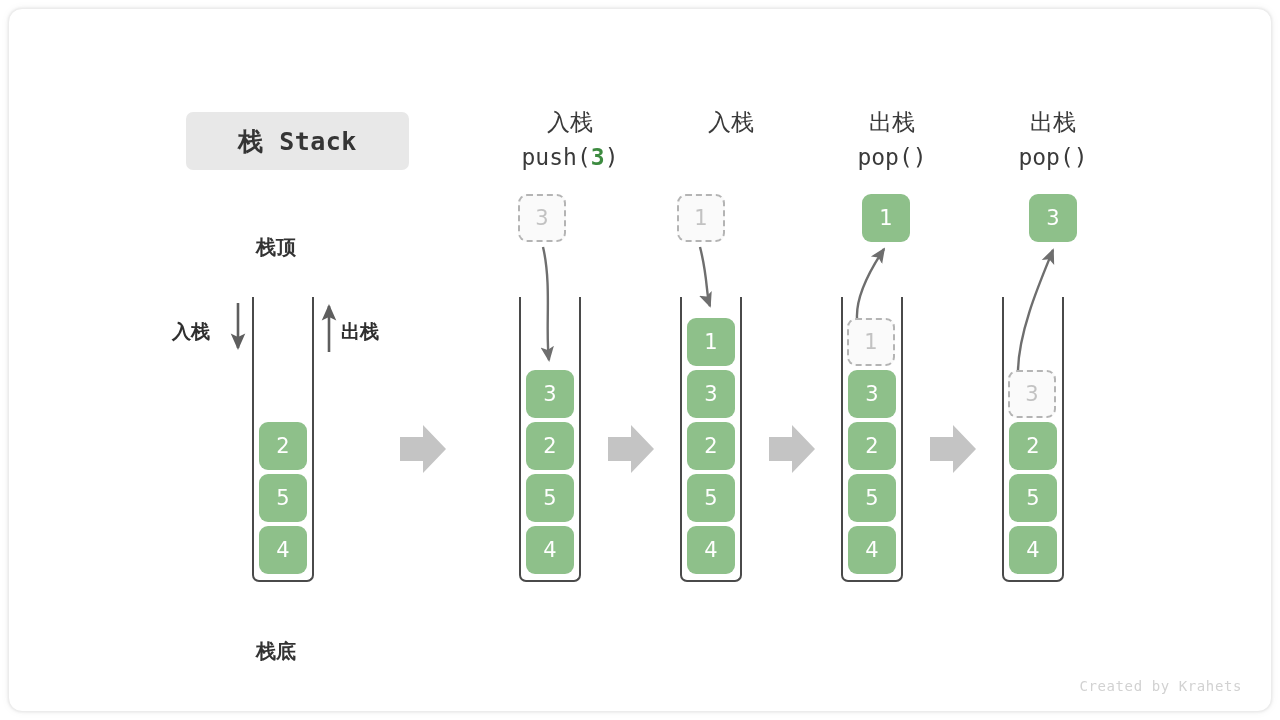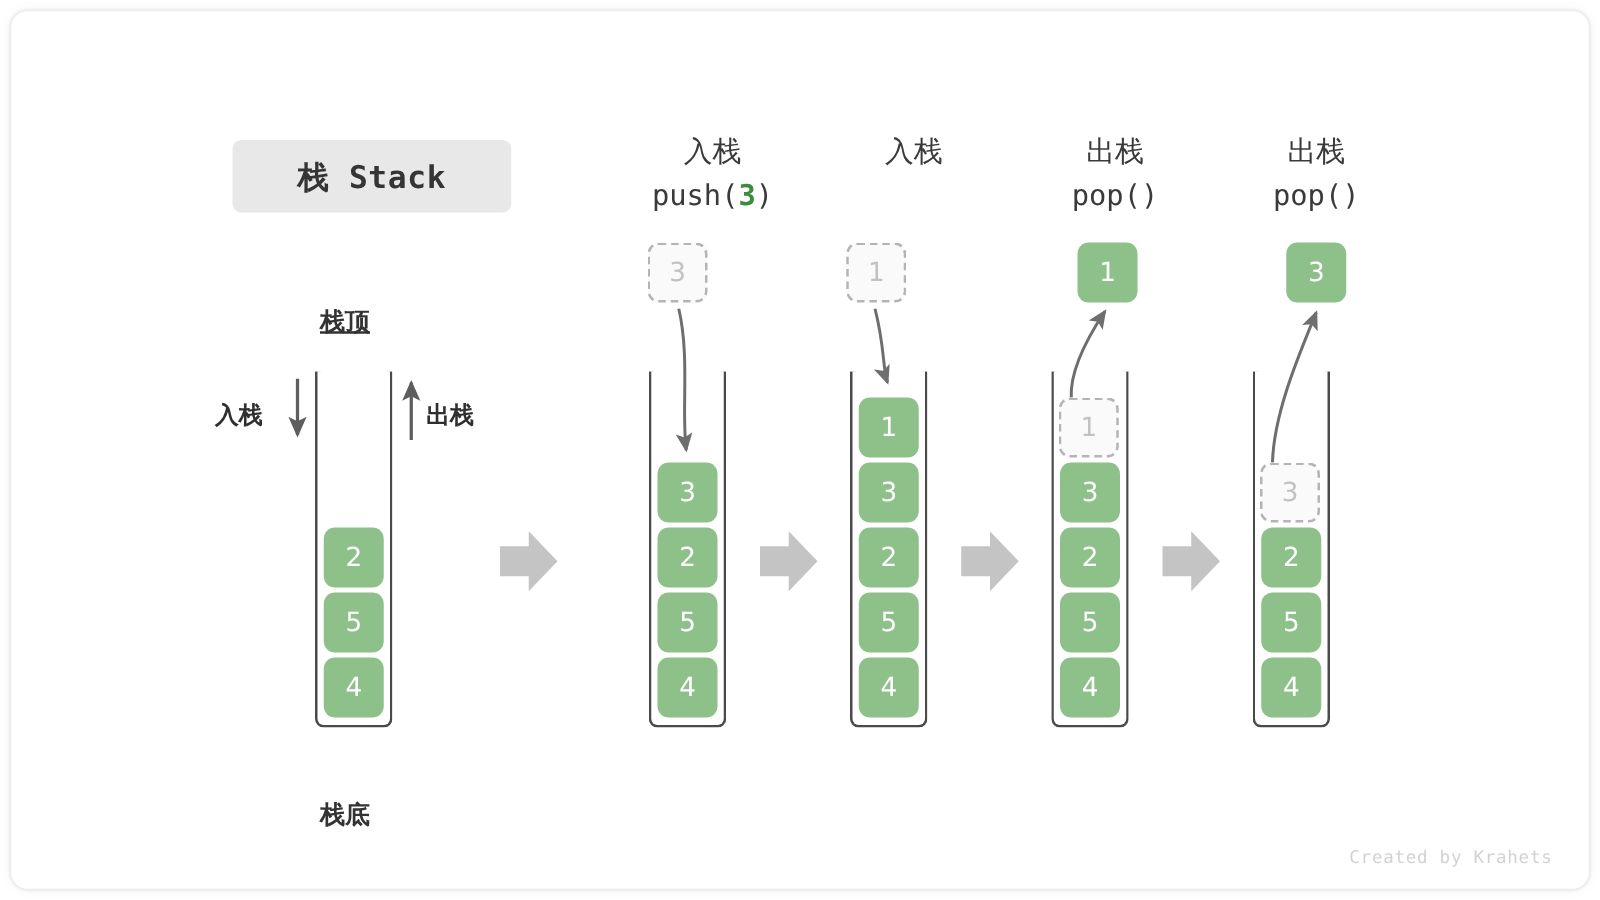--- a/index.html
+++ b/index.html
@@ -198,21 +198,21 @@
   <div class="col-head" style="left:807px; top:105px;">
     <div class="cn">出栈</div>
     <div class="code">pop()</div>
   </div>
 
   <div class="col-head" style="left:968px; top:105px;">
     <div class="cn">出栈</div>
     <div class="code">pop()</div>
   </div>
 
-  <div class="vlabel" style="left:256px; top:244px;text-decoration:underline;">栈顶</div>
+  <div class="vlabel" style="left:256px; top:234px;">栈顶</div>
   <div class="inout-label" style="left:172px; top:319px;">入栈</div>
   <div class="inout-label" style="left:341px; top:319px;">出栈</div>
 
   <div class="tube" style="left:252px; top:297px; height:285px;"></div>
   <div class="box filled" style="left:259px; top:422px;">2</div>
   <div class="box filled" style="left:259px; top:474px;">5</div>
   <div class="box filled" style="left:259px; top:526px;">4</div>
 
   <div class="vlabel" style="left:256px; top:638px;">栈底</div>
 

